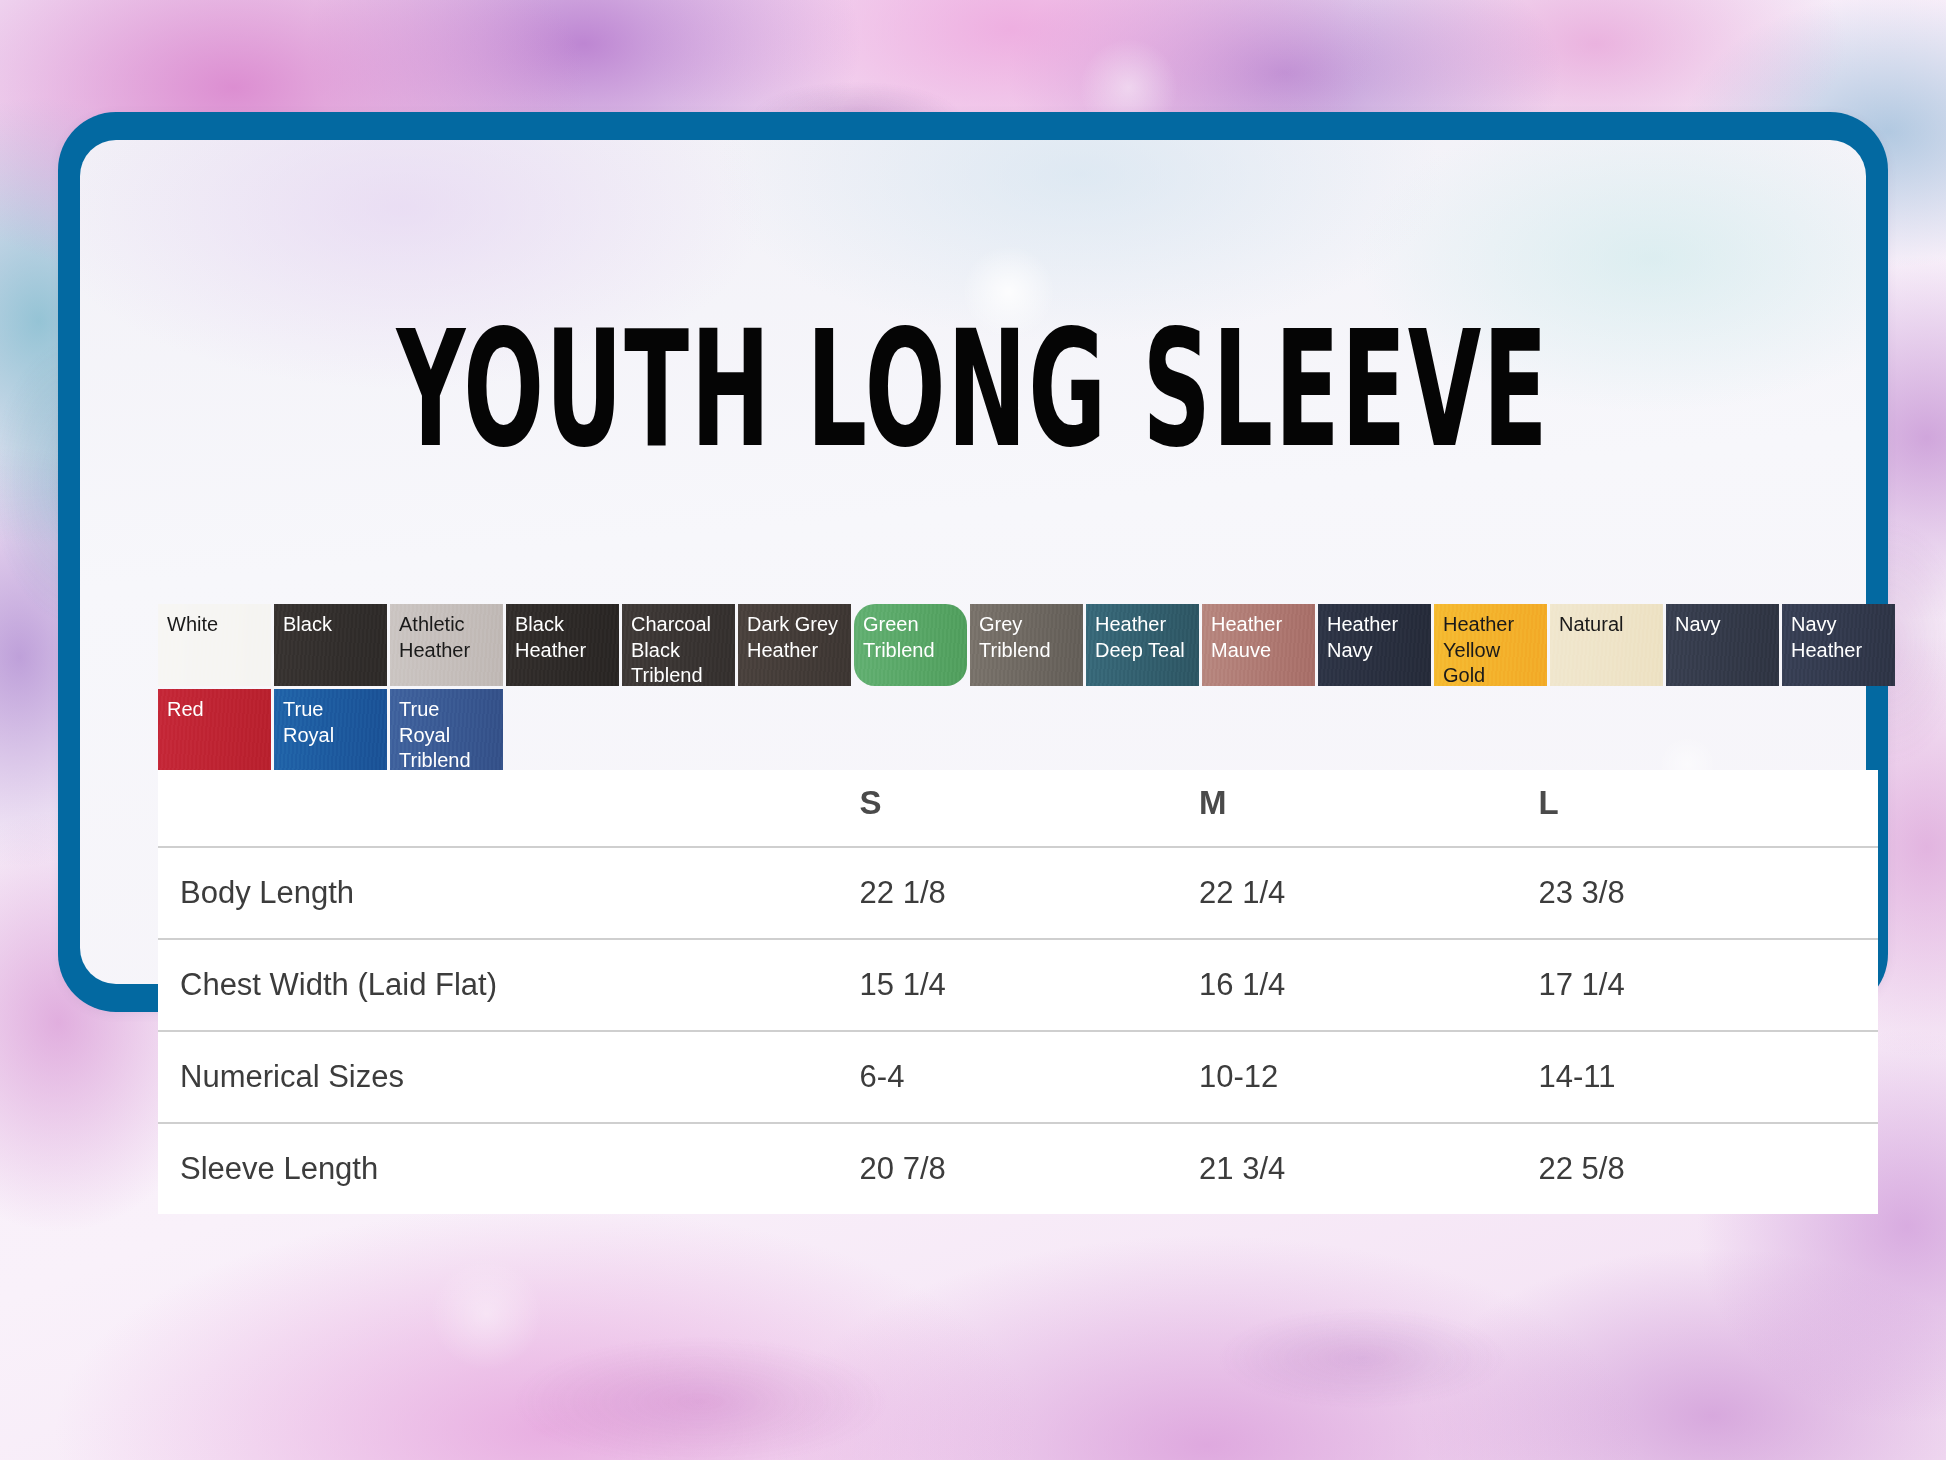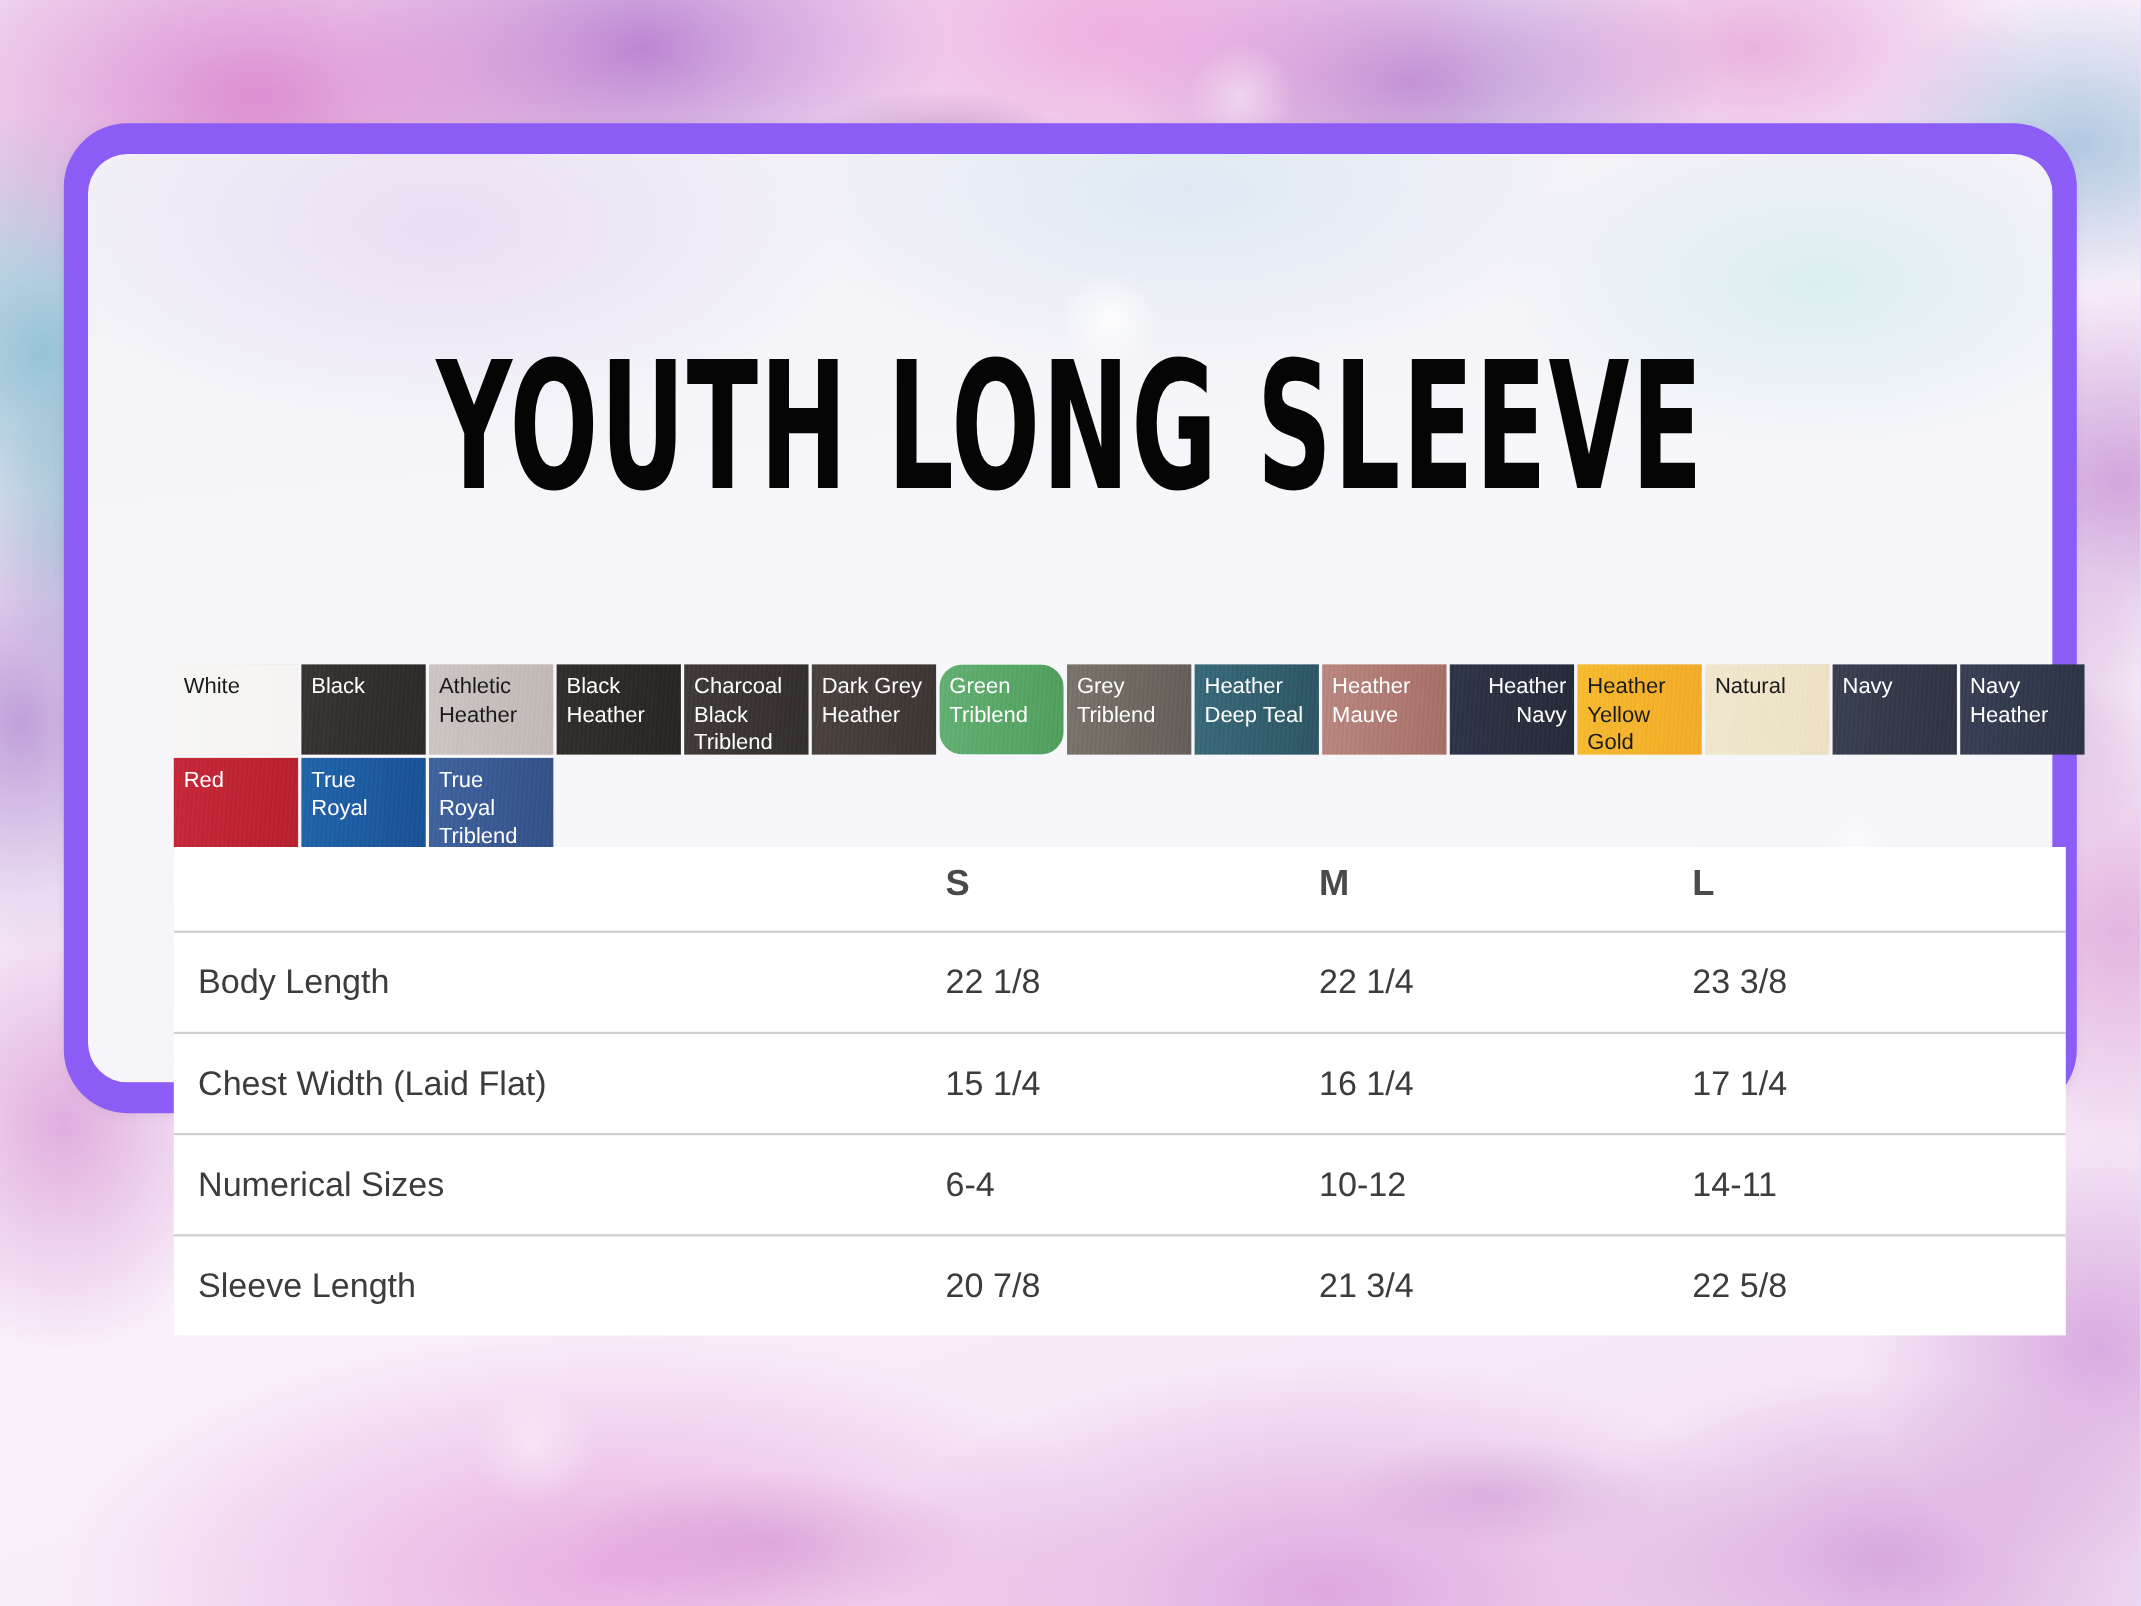--- a/index.html
+++ b/index.html
@@ -66,21 +66,21 @@
       radial-gradient(circle 80px at 25% 90%, rgba(255,255,255,.42), rgba(255,255,255,0) 70%);
   }
 
   
   .card-frame {
     position: absolute;
     left: 58px;
     top: 112px;
     width: 1830px;
     height: 900px;
-    background: #8b5cf6;
+    background: #0369a1;
     border-radius: 58px;
     box-shadow: 0 2px 10px rgba(120,90,140,.10);
   }
 
   .card-inner {
     position: absolute;
     left: 22px;
     top: 28px;
     right: 22px;
     bottom: 28px;
@@ -216,21 +216,21 @@
       </div>
       <div class="swatch" style="background-color: rgb(111, 105, 98); color: rgb(255, 255, 255);">
         <span>Grey Triblend</span>
       </div>
       <div class="swatch" style="background-color: rgb(51, 96, 111); color: rgb(255, 255, 255);">
         <span>Heather Deep Teal</span>
       </div>
       <div class="swatch" style="background-color: rgb(176, 123, 116); color: rgb(255, 255, 255);">
         <span>Heather Mauve</span>
       </div>
-      <div class="swatch" style="background-color: rgb(42, 48, 64); color: rgb(255, 255, 255); text-align: right;">
+      <div class="swatch" style="background-color: rgb(42, 48, 64); color: rgb(255, 255, 255);">
         <span>Heather Navy</span>
       </div>
       <div class="swatch" style="background-color: rgb(244, 179, 44); color: rgb(26, 26, 26);">
         <span>Heather Yellow Gold</span>
       </div>
       <div class="swatch" style="background-color: rgb(239, 228, 201); color: rgb(26, 26, 26);">
         <span>Natural</span>
       </div>
       <div class="swatch" style="background-color: rgb(52, 58, 74); color: rgb(255, 255, 255);">
         <span>Navy</span>

